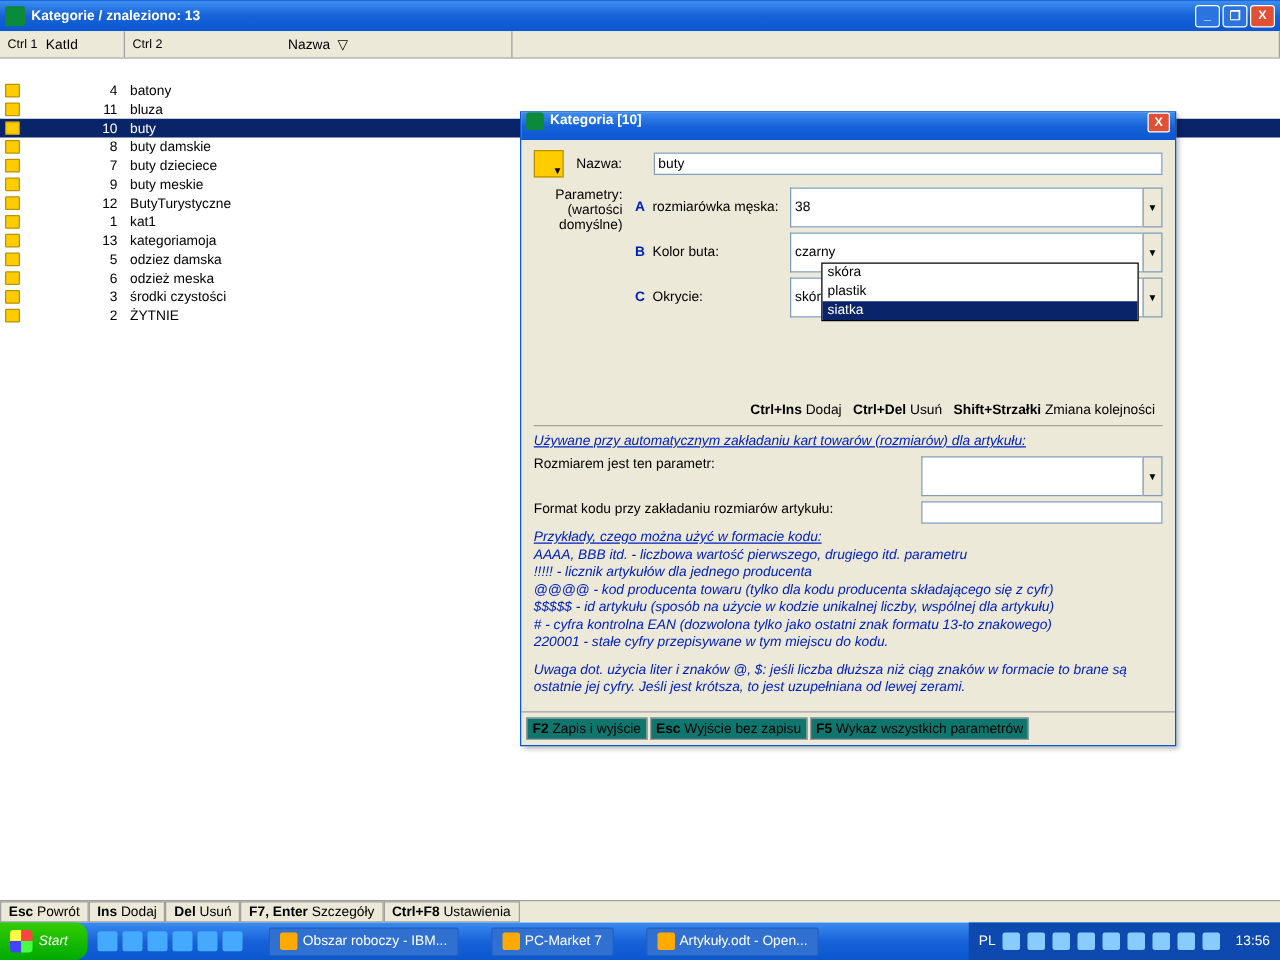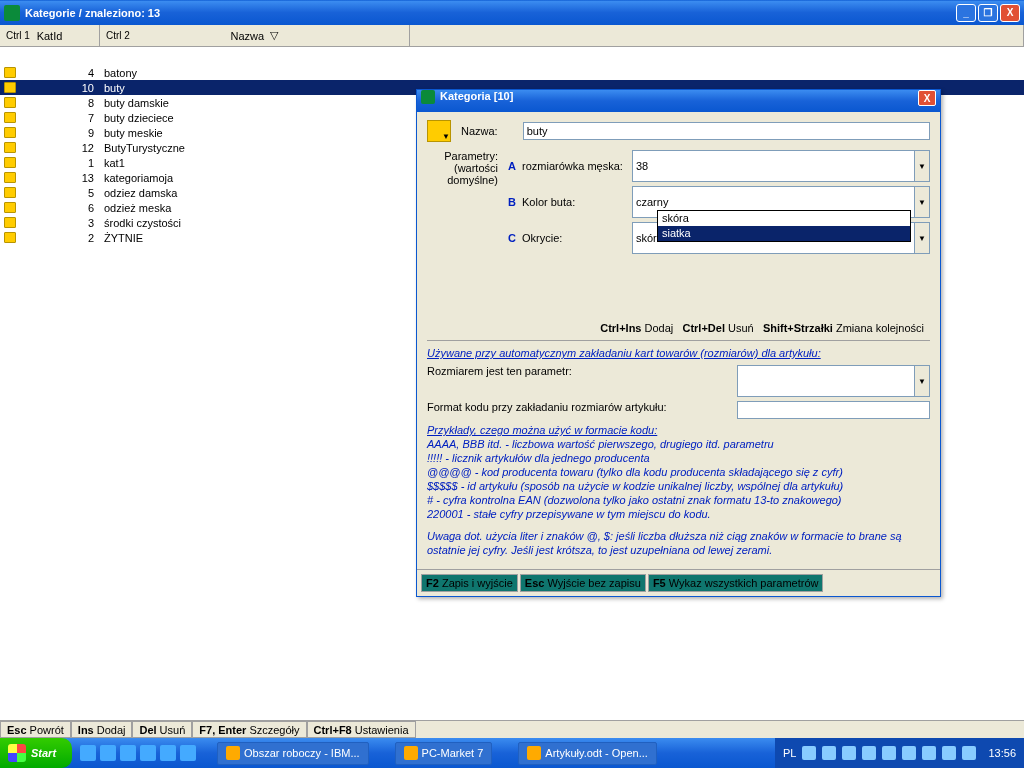--- a/index.html
+++ b/index.html
@@ -46,21 +46,21 @@
 .prm-row{display:flex;align-items:flex-start;margin:4px 0}
 .prm-lbl{width:310px}
 .help-txt{color:#0020c0;font-style:italic;line-height:14px;margin:4px 0}
 .dlg-status{border-top:1px solid #a0a0a0;padding:4px;display:flex;gap:2px}
 .stat-seg{border:1px solid #a0a0a0;padding:2px 4px;background:#0f766e}
 .stat-seg b{font-weight:bold}
 .main-status{position:absolute;bottom:30px;left:0;right:0;height:18px;background:#ece9d8;border-top:1px solid #a0a0a0;display:flex}
 .main-status .seg{border:1px solid #a0a0a0;padding:2px 6px;display:flex;align-items:center}
 .main-status .seg b{font-weight:bold;margin-right:3px}
 .taskbar{position:absolute;bottom:0;left:0;right:0;height:30px;background:linear-gradient(to bottom,#3b8cf0 0%,#1862d8 50%,#0a57d0 100%);display:flex;align-items:center;color:#fff}
-.start-btn{height:30px;padding:0 16px 0 8px;background:linear-gradient(to bottom,#3c0 0%,#0a0 100%);border-radius:0 10px 10px 0;display:flex;align-items:center;font-weight:bold;font-style:italic;font-size:15px}
+.start-btn{height:30px;padding:0 16px 0 8px;background:linear-gradient(to bottom,#3c0 0%,#0a0 100%);border-radius:0 10px 10px 0;display:flex;align-items:center;font-weight:normal;font-style:italic;font-size:15px}
 .start-btn .logo{width:18px;height:18px;margin-right:5px;background:conic-gradient(#f44 0 25%,#4f4 25% 50%,#44f 50% 75%,#ff4 75% 100%);border-radius:3px}
 .ql{display:flex;gap:4px;padding:0 8px}
 .ql-ic{width:16px;height:16px;background:#4af;border-radius:2px}
 .task-btn{height:23px;padding:0 8px;margin:0 13px;background:#3070d0;border:1px solid #2060c0;border-radius:2px;display:flex;align-items:center;max-width:160px;overflow:hidden;white-space:nowrap}
 .task-btn .tic{width:14px;height:14px;margin-right:4px;background:#fa0;border-radius:2px}
 .tray{margin-left:auto;background:#0e49b0;height:30px;display:flex;align-items:center;padding:0 8px;gap:6px}
 .tray-ic{width:14px;height:14px;background:#8cf;border-radius:2px}
 .clock{margin-left:6px}
 </style>
 </head>
@@ -90,20 +90,27 @@
 </div>
 
 <div class="grid-area">
   <div class="grid-inner" id="grid-rows">
       <div class="grid-row">
         <div class="ic">
           <div class="folder-ic"></div>
         </div>
         <div class="id">4</div>
         <div class="nm">batony</div>
+      </div>
+      <div class="grid-row">
+        <div class="ic">
+          <div class="folder-ic"></div>
+        </div>
+        <div class="id">11</div>
+        <div class="nm">bluza</div>
       </div>
       <div class="grid-row sel">
         <div class="ic">
           <div class="folder-ic"></div>
         </div>
         <div class="id">10</div>
         <div class="nm">buty</div>
       </div>
       <div class="grid-row">
         <div class="ic">
@@ -220,20 +227,21 @@
             <div class="combo" style="flex:1">
               <input value="skóra" style="">
               <div class="arr">▼</div>
             </div>
           </div>
         </div>
     </div>
 
     <div class="dropdown" id="dd-list">
         <div class="dd-item">skóra</div>
+        <div class="dd-item">plastik</div>
         <div class="dd-item sel">siatka</div>
       </div>
 
     <div style="height:58px"></div>
 
     <div class="action-row">
       <b>Ctrl+Ins</b> <span>Dodaj</span> &nbsp;
       <b>Ctrl+Del</b> <span>Usuń</span> &nbsp;
       <b>Shift+Strzałki</b> <span>Zmiana kolejności</span>
     </div>

